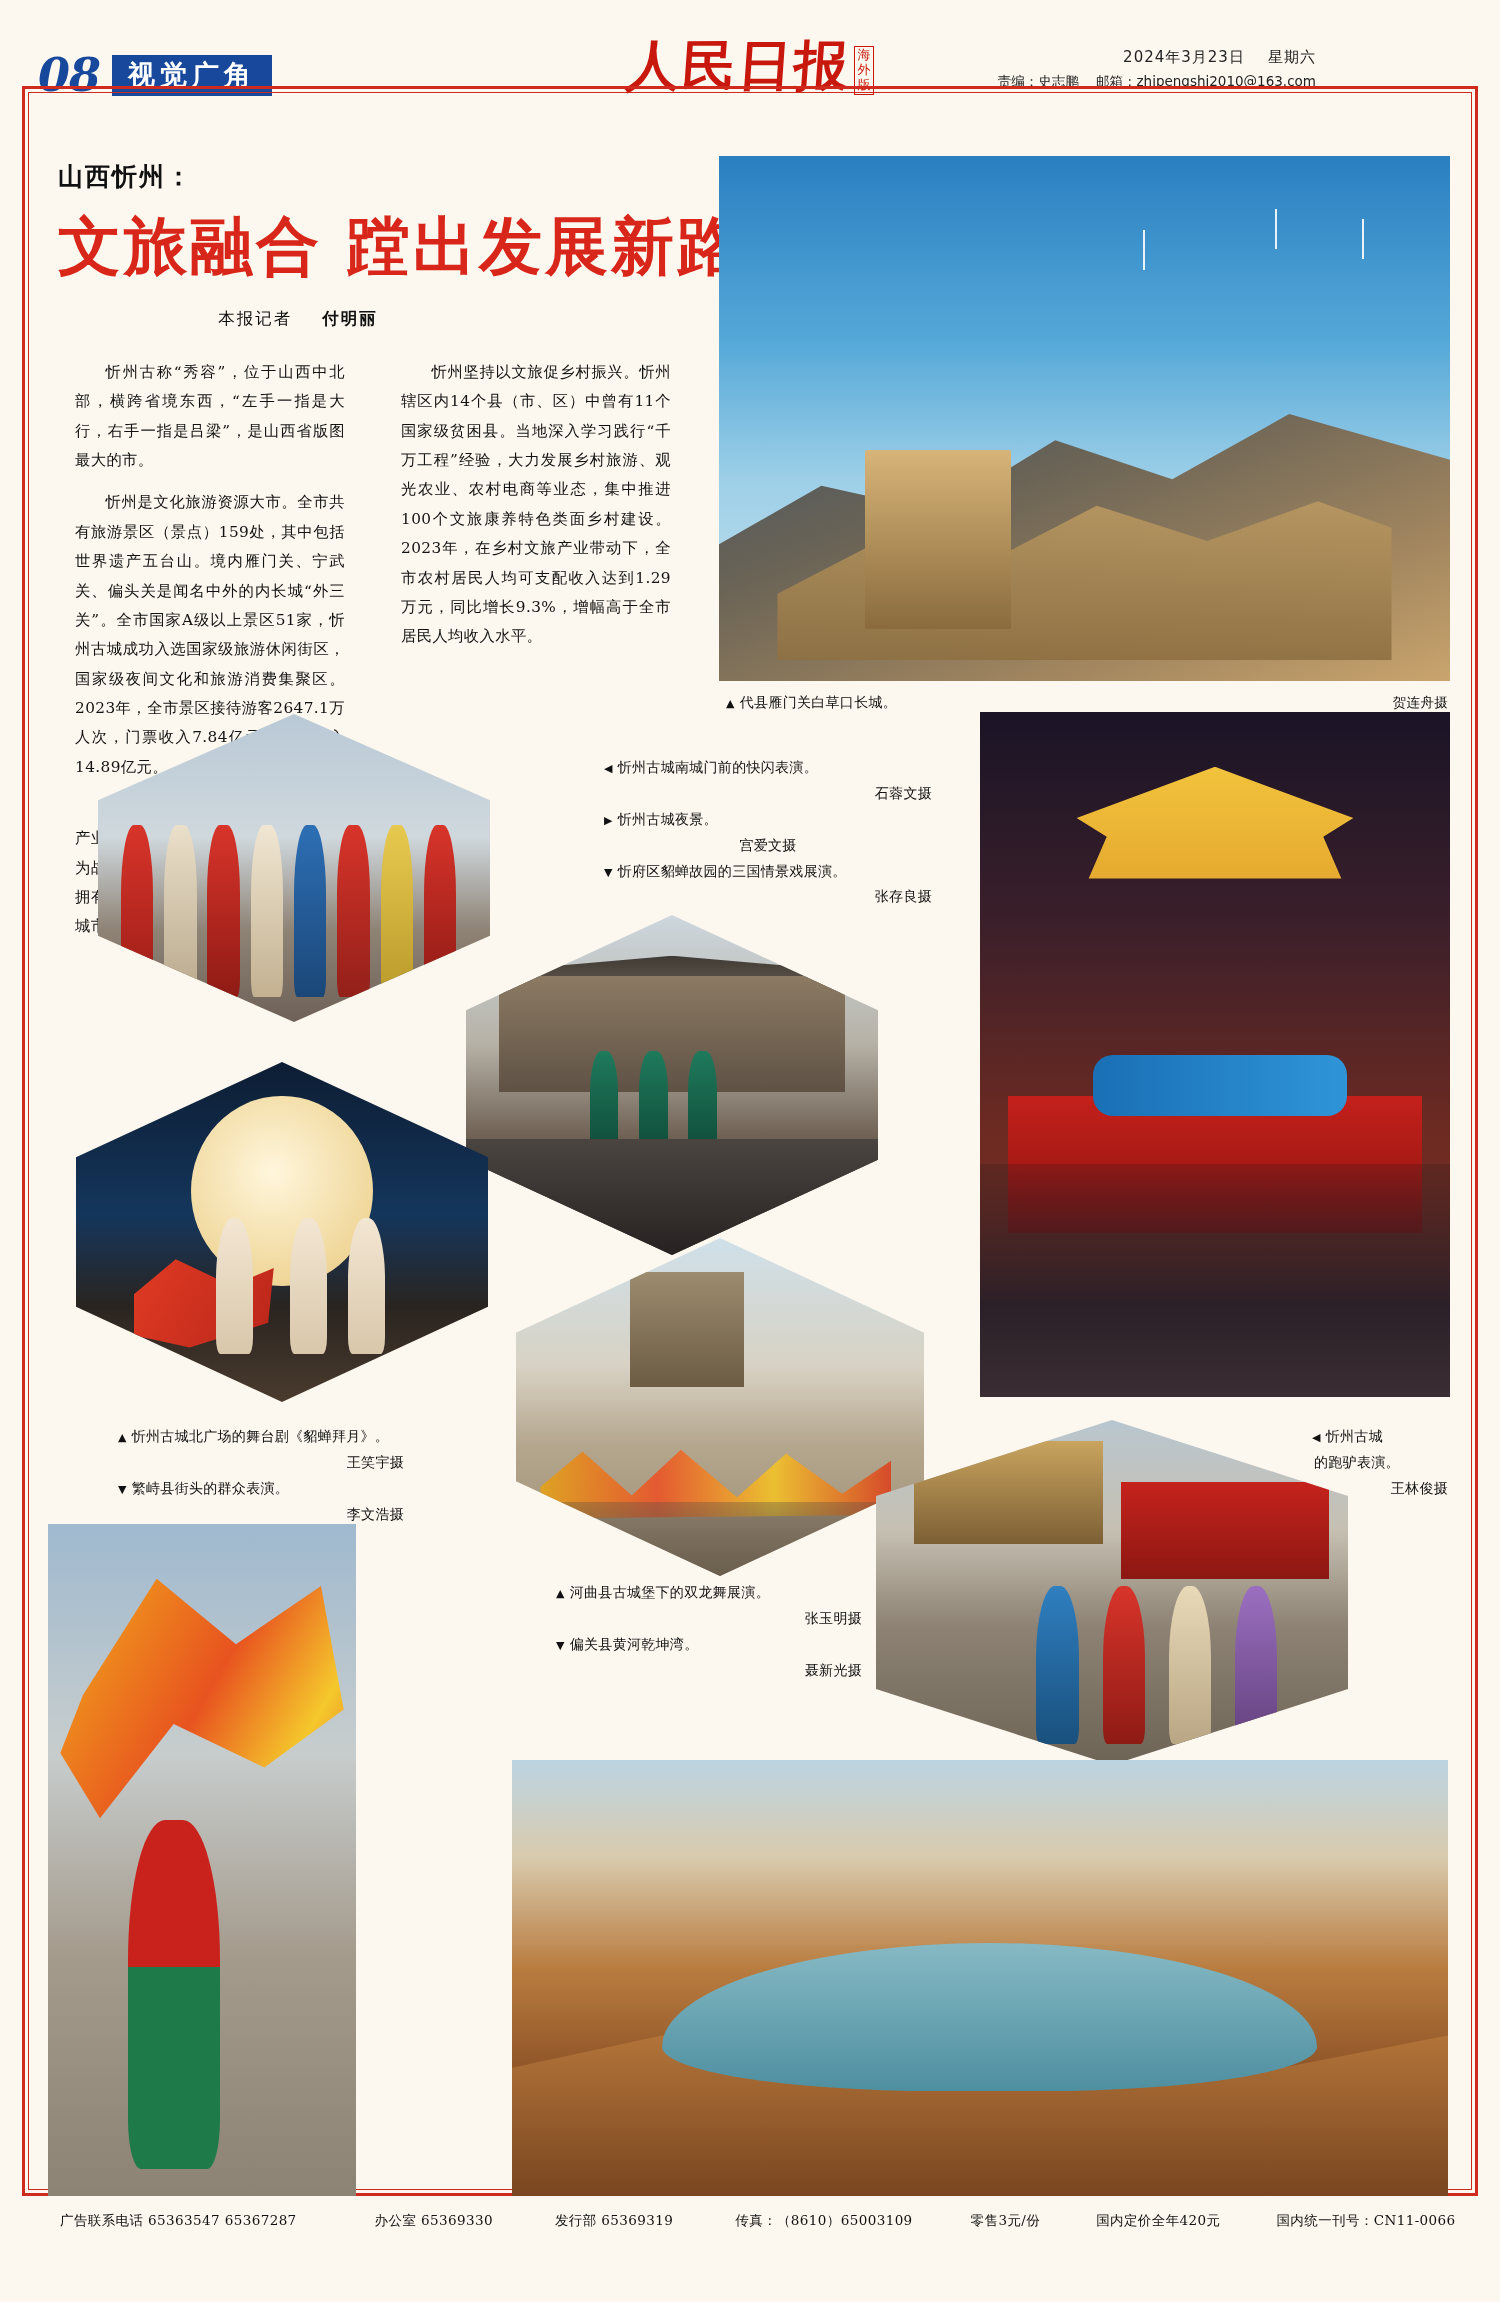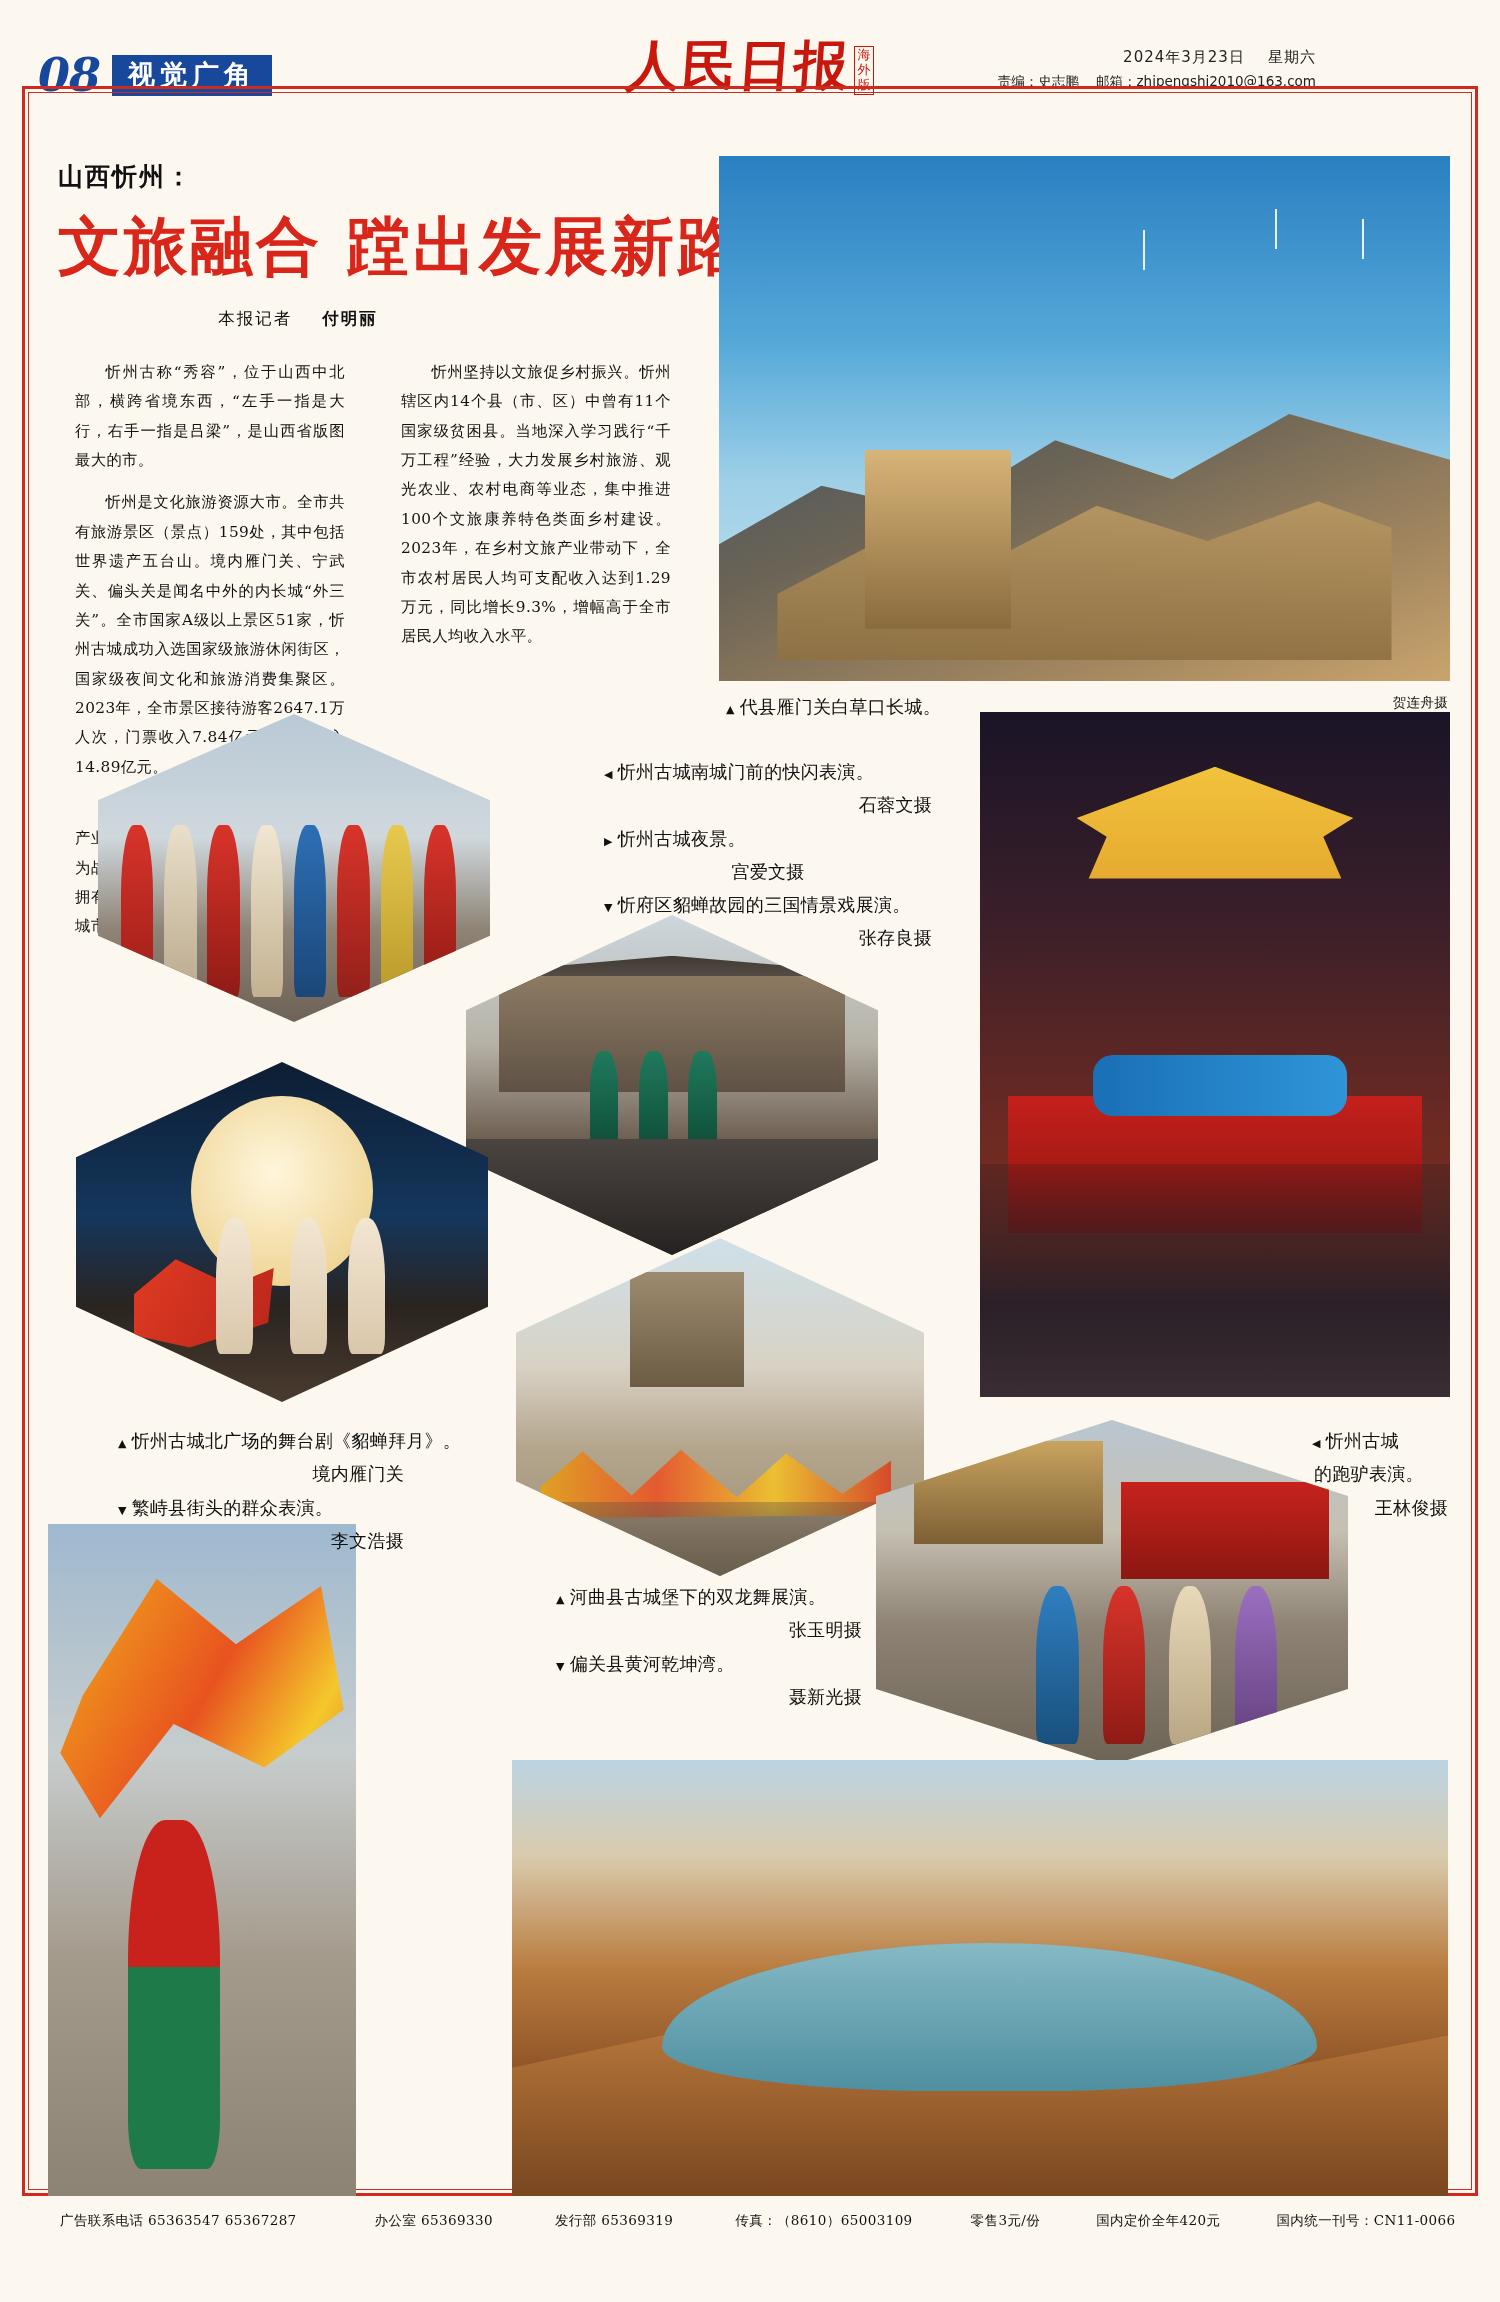--- a/index.html
+++ b/index.html
@@ -163,21 +163,21 @@
     clip-path: polygon(0% 28%, 50% 0%, 100% 28%, 100% 72%, 50% 100%, 0% 72%);
   }
   .hex-wide {
     clip-path: polygon(0% 22%, 50% 0%, 100% 22%, 100% 78%, 50% 100%, 0% 78%);
   }
 
   
   .cap {
     position: absolute;
     font-family: "DejaVu Serif", "Liberation Serif", serif;
-    font-size: 18px;
+    font-size: 14px;
     line-height: 1.85;
     color: #111;
     letter-spacing: 0.3px;
   }
   .cap .tri-up::before { content: "▲"; font-size: 11px; margin-right: 5px; color:#111; }
   .cap .tri-dn::before { content: "▼"; font-size: 11px; margin-right: 5px; color:#111; }
   .cap .tri-l::before  { content: "◀"; font-size: 11px; margin-right: 5px; color:#111; }
   .cap .tri-r::before  { content: "▶"; font-size: 11px; margin-right: 5px; color:#111; }
   .cap-line { white-space: nowrap; }
   .credit { text-align: right; font-size: 13.5px; }
@@ -395,21 +395,21 @@
   <div class="cap-line"><span class="tri-l"></span><span>忻州古城南城门前的快闪表演。</span></div>
   <div class="cap-line" style="text-align:right; padding-right:22px;"><span>石蓉文摄</span></div>
   <div class="cap-line"><span class="tri-r"></span><span>忻州古城夜景。</span></div>
   <div class="cap-line" style="text-align:center; padding-right:22px;"><span>宫爱文摄</span></div>
   <div class="cap-line"><span class="tri-dn"></span><span>忻府区貂蝉故园的三国情景戏展演。</span></div>
   <div class="cap-line" style="text-align:right; padding-right:22px;"><span>张存良摄</span></div>
 </div>
 
 <div class="cap" style="left:118px; top:1424px; width:330px;">
   <div class="cap-line"><span class="tri-up"></span><span>忻州古城北广场的舞台剧《貂蝉拜月》。</span></div>
-  <div class="cap-line" style="text-align:right; padding-right:44px;"><span>境内雁门关</span></div>
+  <div class="cap-line" style="text-align:right; padding-right:44px;"><span>王笑宇摄</span></div>
   <div class="cap-line"><span class="tri-dn"></span><span>繁峙县街头的群众表演。</span></div>
   <div class="cap-line" style="text-align:right; padding-right:44px;"><span>李文浩摄</span></div>
 </div>
 
 <div class="cap" style="left:556px; top:1580px; width:330px;">
   <div class="cap-line"><span class="tri-up"></span><span>河曲县古城堡下的双龙舞展演。</span></div>
   <div class="cap-line" style="text-align:right; padding-right:24px;"><span>张玉明摄</span></div>
   <div class="cap-line"><span class="tri-dn"></span><span>偏关县黄河乾坤湾。</span></div>
   <div class="cap-line" style="text-align:right; padding-right:24px;"><span>聂新光摄</span></div>
 </div>

